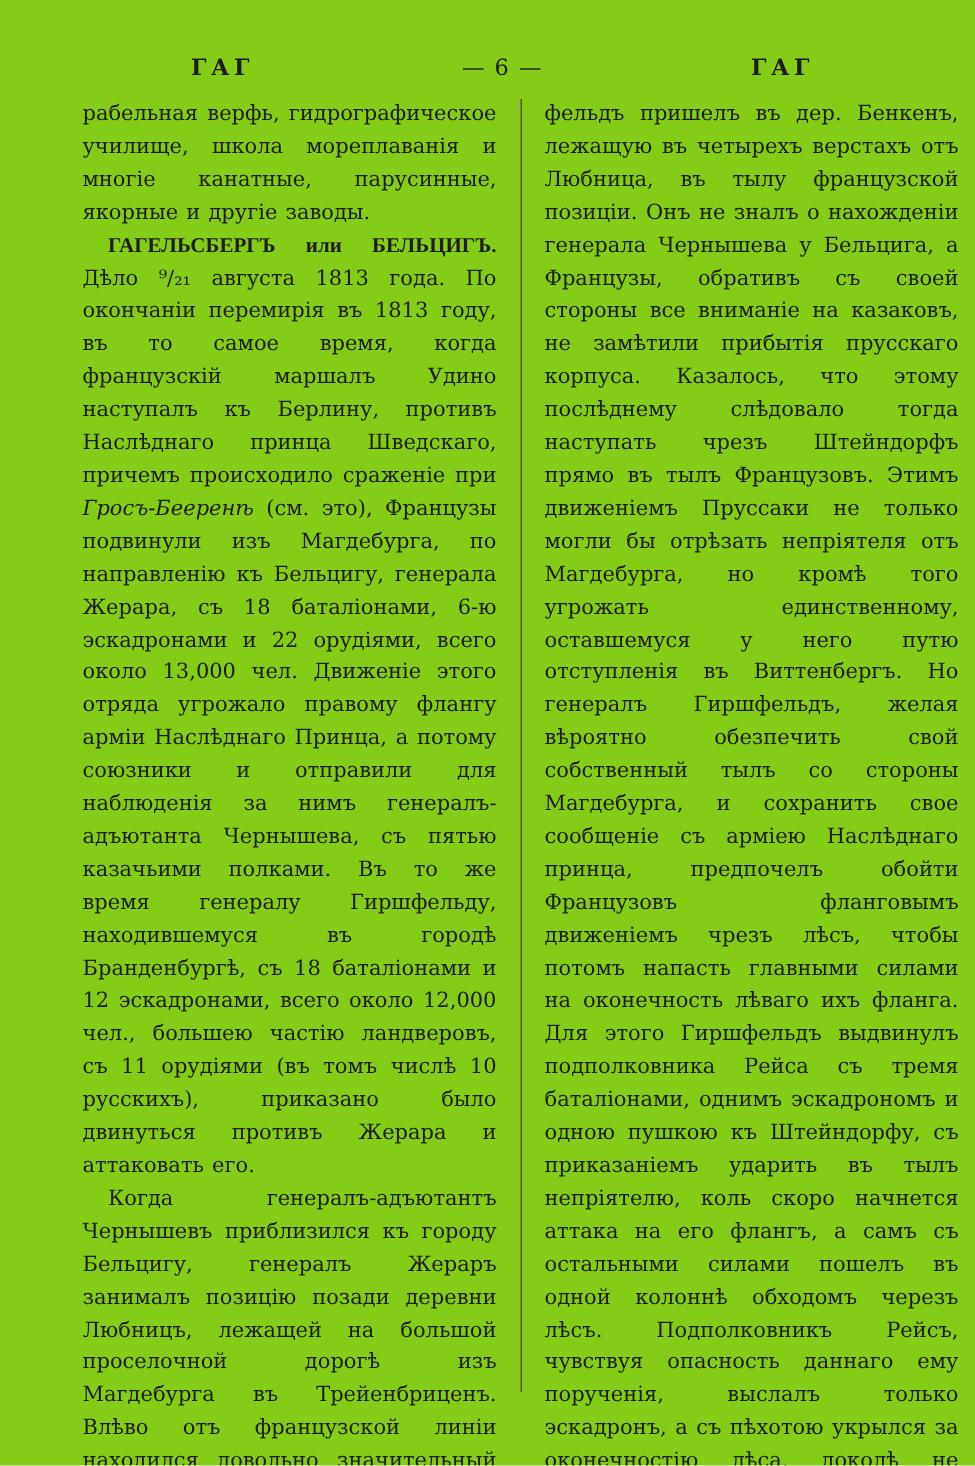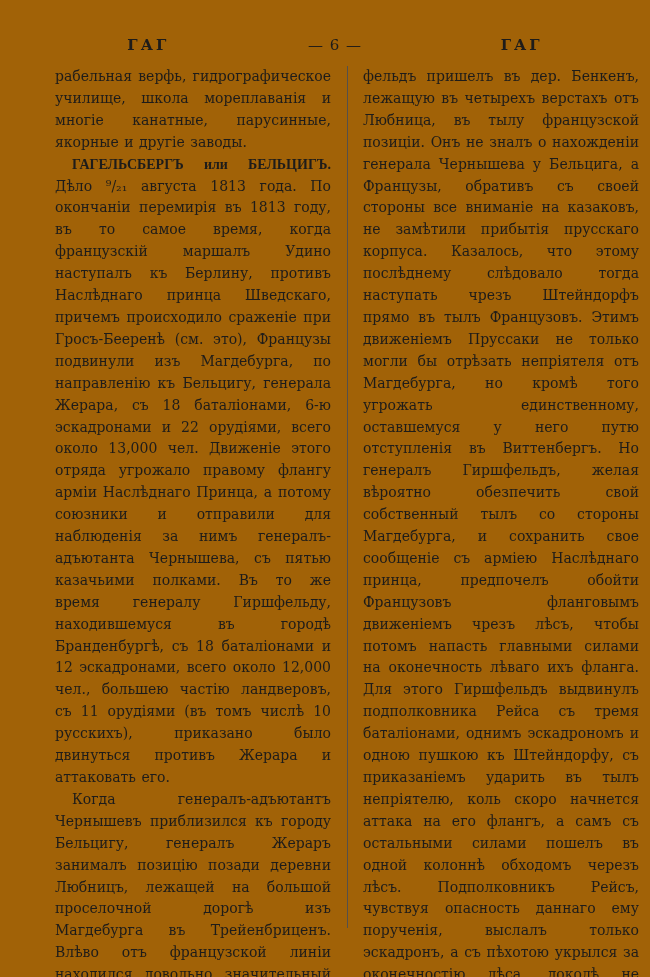--- a/index.html
+++ b/index.html
@@ -4,21 +4,21 @@
 <style>
   html, body {
     margin: 0;
     padding: 0;
     background: #ffffff;
   }
   .page {
     position: relative;
     width: 650px;
     height: 977px;
-    background: #a16207;
+    background: #84cc16;
     color: #1e1c1a;
     font-family: "DejaVu Serif", "Liberation Serif", serif;
     overflow: hidden;
     box-sizing: border-box;
     padding-left: 12px;
   }
   .header {
     position: absolute;
     top: 36px;
     left: 55px;
@@ -57,21 +57,21 @@
   .col {
     text-align: justify;
     font-size: 14px;
     line-height: 21.9px;
     word-spacing: 1px;
     hyphens: manual;
   }
   .para { margin: 0; }
   .para.indent { text-indent: 17px; }
   .bold { font-weight: bold; font-family: Liberation Serif, serif; }
-  .italic { }
+  .italic { font-style: italic; }
 </style>
 </head>
 <body>
 
 <div class="page">
   <div class="header">
     <span class="running-title">ГАГ</span>
     <span class="page-number">— 6 —</span>
     <span class="running-title">ГАГ</span>
   </div>

